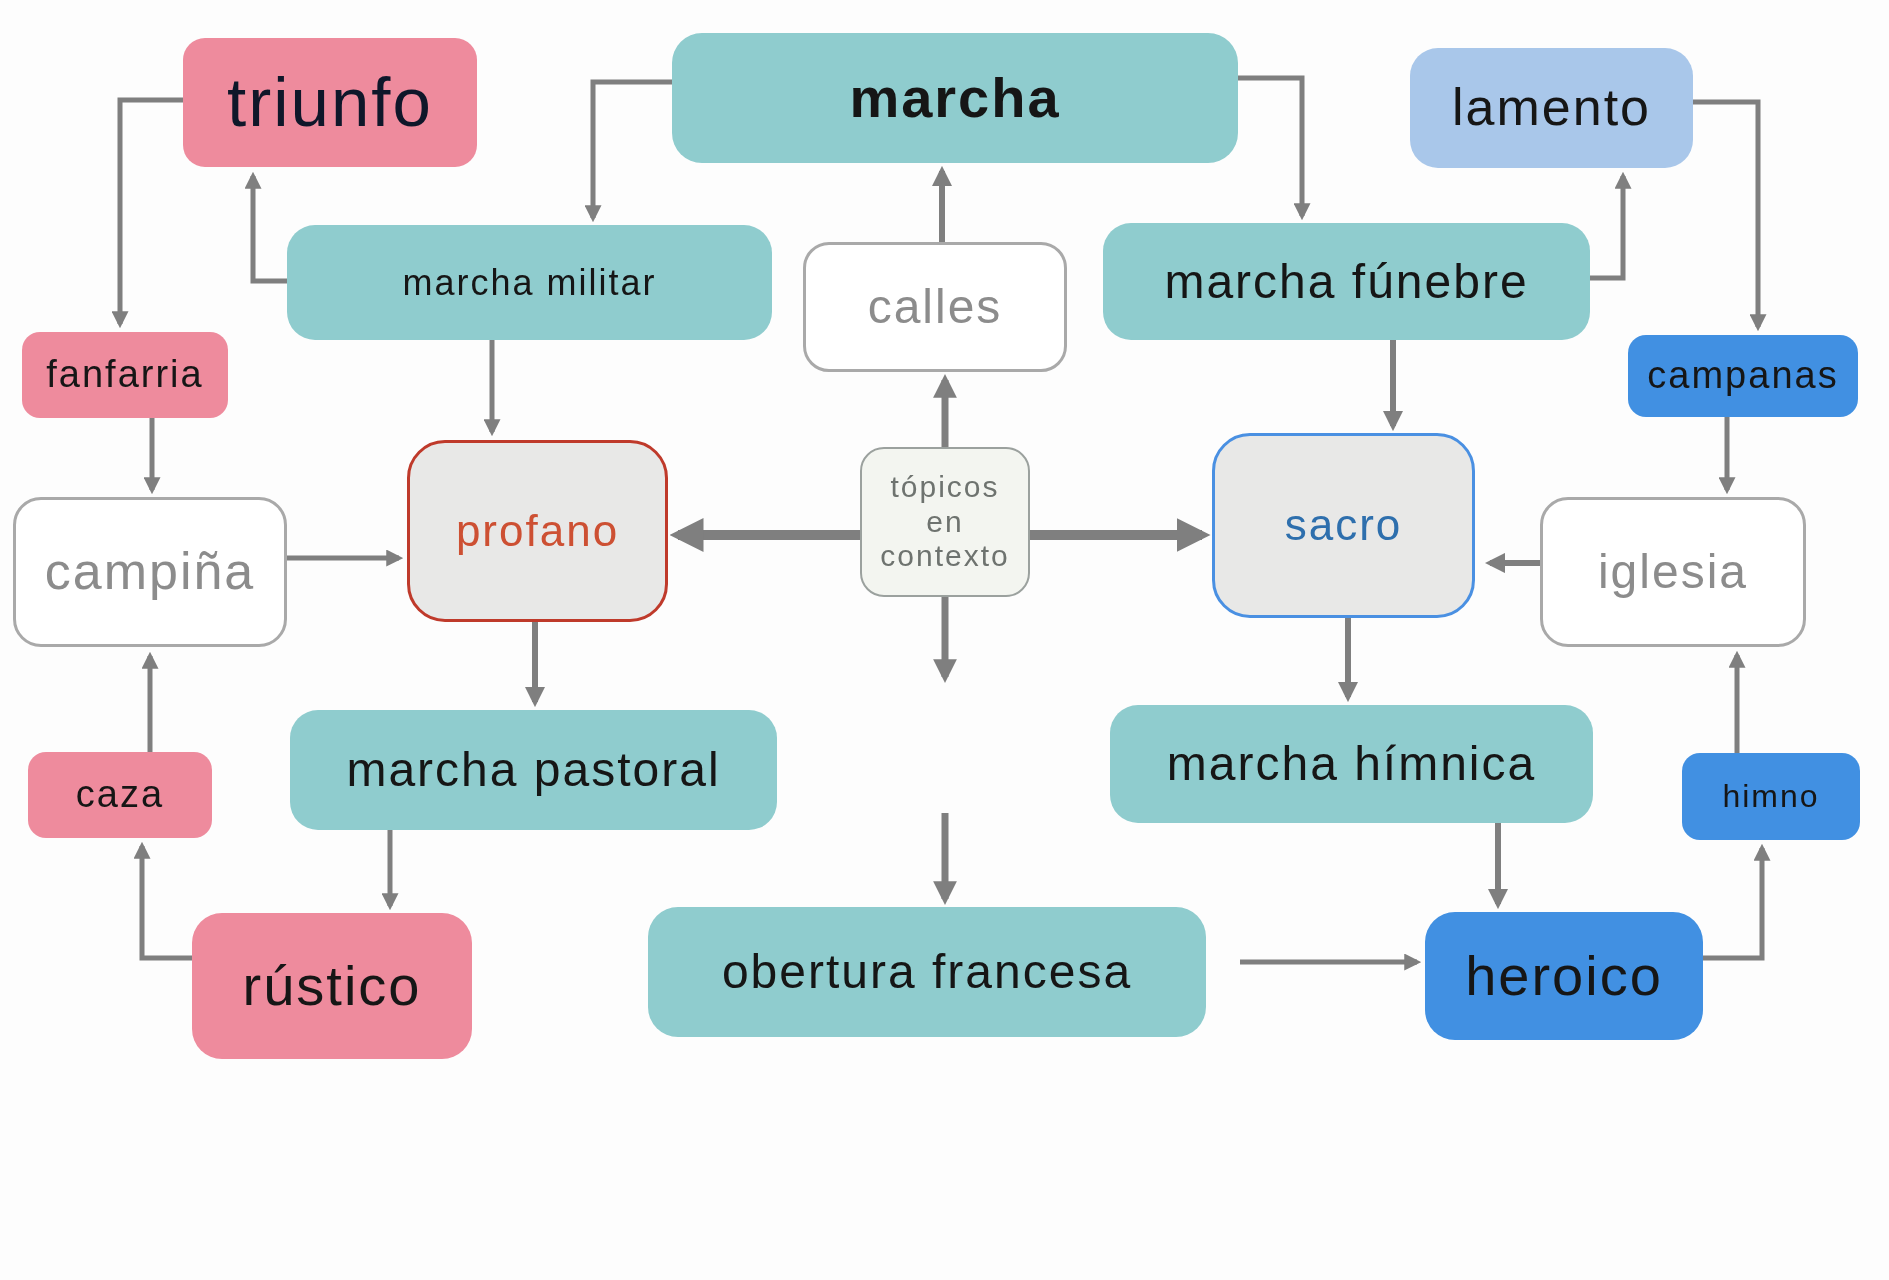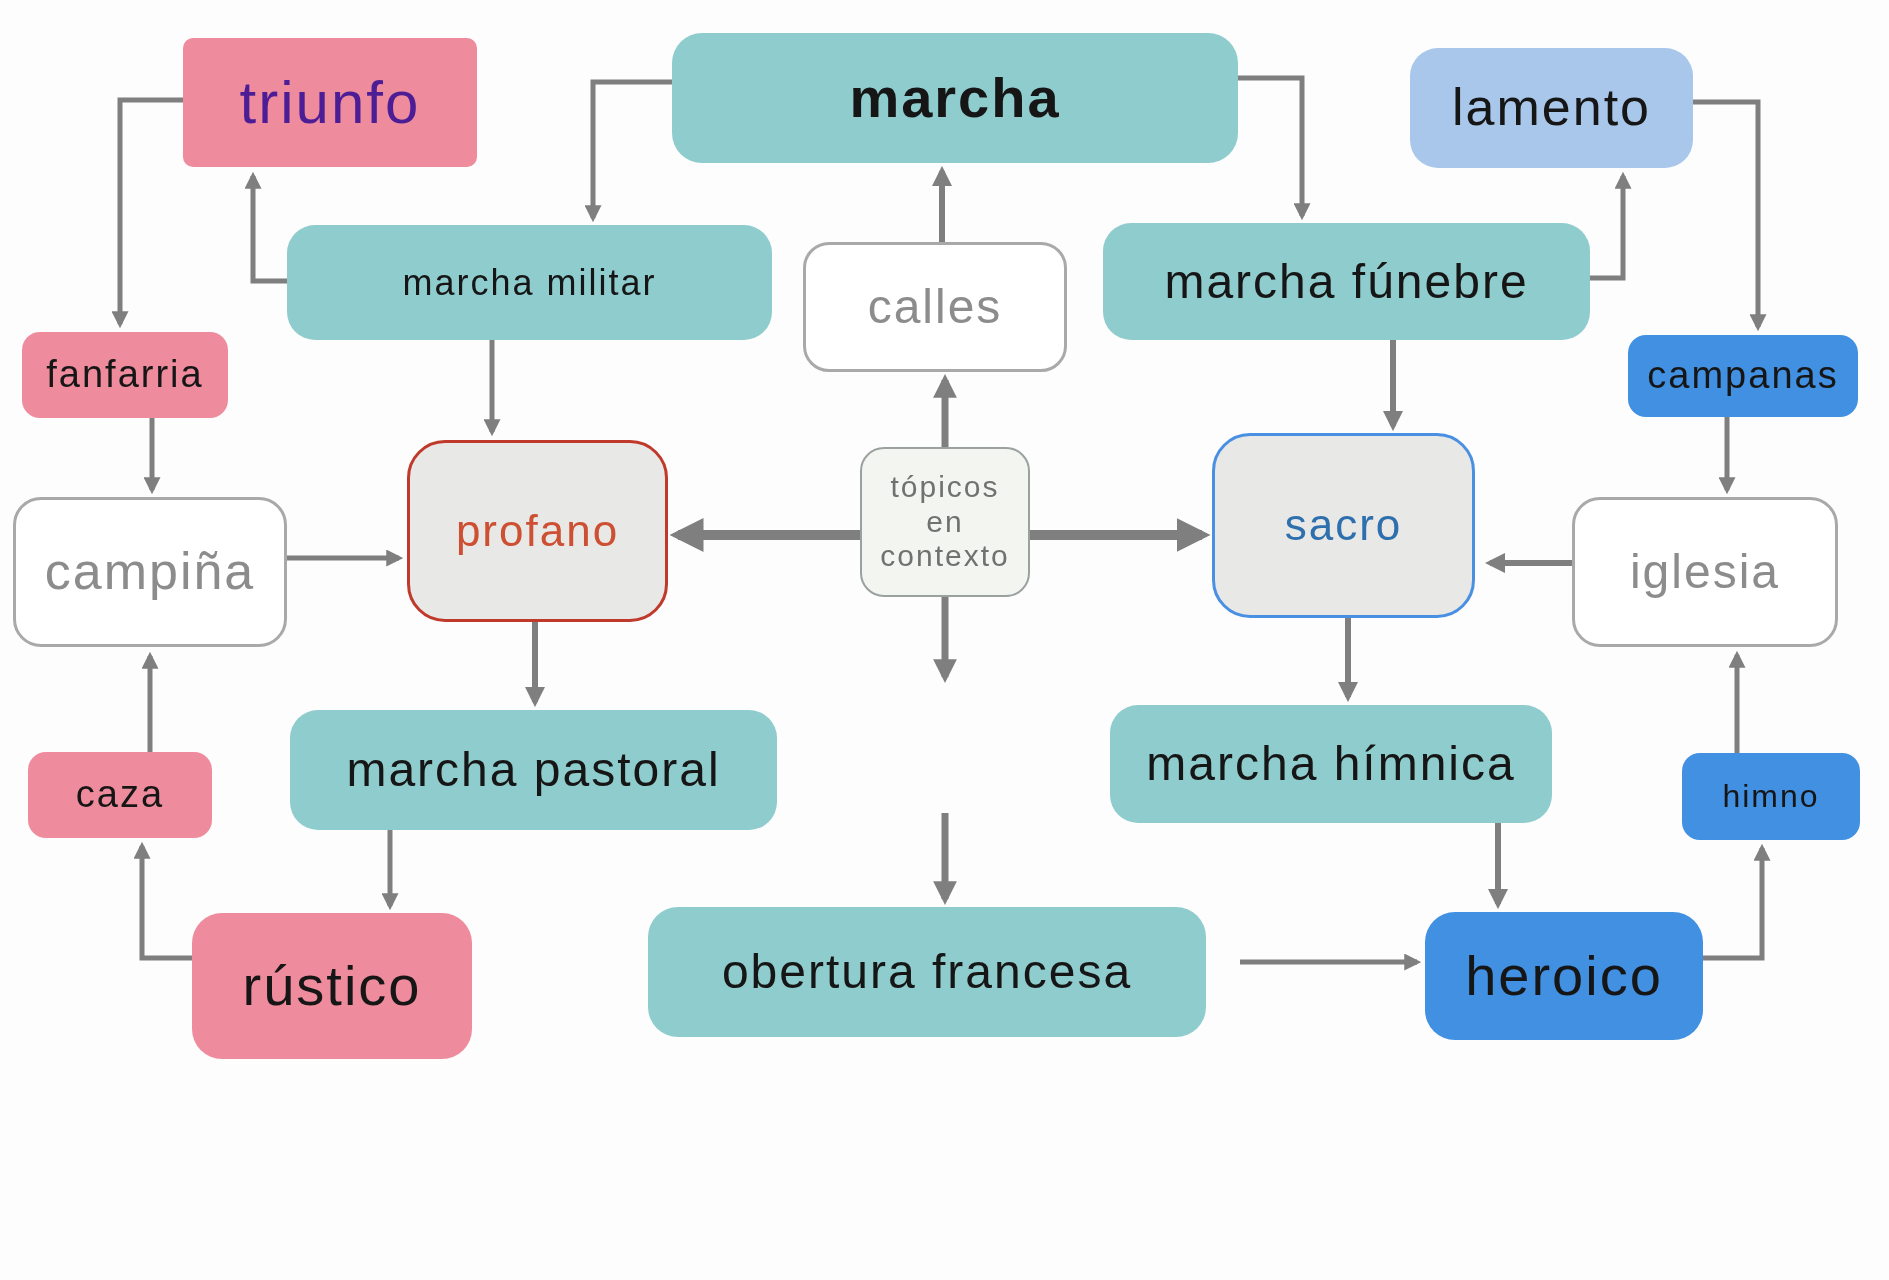--- a/index.html
+++ b/index.html
@@ -57,35 +57,35 @@
         <polyline points="390,830 390,906" fill="none" stroke="#7f7f7f" stroke-width="5" marker-end="url(#ah)"></polyline>
         <polyline points="192,958 142,958 142,846" fill="none" stroke="#7f7f7f" stroke-width="5" marker-end="url(#ah)"></polyline>
         <polyline points="150,752 150,656" fill="none" stroke="#7f7f7f" stroke-width="5" marker-end="url(#ah)"></polyline>
         <polyline points="1240,962 1417,962" fill="none" stroke="#7f7f7f" stroke-width="5" marker-end="url(#ah)"></polyline>
         <polyline points="1498,823 1498,904" fill="none" stroke="#7f7f7f" stroke-width="6" marker-end="url(#ah)"></polyline>
         <polyline points="1703,958 1762,958 1762,848" fill="none" stroke="#7f7f7f" stroke-width="5" marker-end="url(#ah)"></polyline>
         <polyline points="1737,753 1737,655" fill="none" stroke="#7f7f7f" stroke-width="5" marker-end="url(#ah)"></polyline>
       </g>
   </svg>
 
-<div class="node" style="left: 183px; top: 38px; width: 294px; height: 129px; border-radius: 10px; font-size: 60px; background: rgb(238, 139, 157); color: #4c1d95;">triunfo</div>
+<div class="node" style="left: 183px; top: 38px; width: 294px; height: 129px; border-radius: 22px; font-size: 69px; background: rgb(238, 139, 157); color: #0f172a;">triunfo</div>
     <div class="node" style="left: 672px; top: 33px; width: 566px; height: 130px; border-radius: 30px; font-size: 56px; background: rgb(143, 204, 206); color: rgb(22, 22, 22); font-weight: bold;">marcha</div>
     <div class="node" style="left: 1410px; top: 48px; width: 283px; height: 120px; border-radius: 28px; font-size: 52px; background: rgb(169, 199, 234); color: rgb(22, 22, 22);">lamento</div>
     <div class="node" style="left: 287px; top: 225px; width: 485px; height: 115px; border-radius: 28px; font-size: 36px; background: rgb(143, 204, 206); color: rgb(22, 22, 22);">marcha militar</div>
     <div class="node" style="left: 803px; top: 242px; width: 264px; height: 130px; border-radius: 26px; font-size: 48px; background: rgb(255, 255, 255); border-width: 3px; border-color: rgb(169, 169, 169); color: rgb(140, 140, 140);">calles</div>
     <div class="node" style="left: 1103px; top: 223px; width: 487px; height: 117px; border-radius: 28px; font-size: 48px; background: rgb(143, 204, 206); color: rgb(22, 22, 22);">marcha fúnebre</div>
     <div class="node" style="left: 22px; top: 332px; width: 206px; height: 86px; border-radius: 18px; font-size: 38px; background: rgb(238, 139, 157); color: rgb(22, 22, 22);">fanfarria</div>
     <div class="node" style="left: 1628px; top: 335px; width: 230px; height: 82px; border-radius: 18px; font-size: 38px; background: rgb(65, 144, 226); color: rgb(22, 22, 22);">campanas</div>
     <div class="node" style="left: 13px; top: 497px; width: 274px; height: 150px; border-radius: 28px; font-size: 52px; background: rgb(255, 255, 255); border-width: 3px; border-color: rgb(169, 169, 169); color: rgb(140, 140, 140);">campiña</div>
     <div class="node" style="left: 407px; top: 440px; width: 261px; height: 182px; border-radius: 38px; font-size: 44px; background: rgb(232, 232, 231); border-width: 3px; border-color: rgb(191, 58, 43); color: rgb(205, 80, 51);">profano</div>
     <div class="node" style="left: 860px; top: 447px; width: 170px; height: 150px; border-radius: 24px; font-size: 30px; background: rgb(243, 245, 240); border-width: 2px; border-color: rgb(155, 161, 158); color: rgb(110, 115, 111);">tópicos
 en
 contexto</div>
     <div class="node" style="left: 1212px; top: 433px; width: 263px; height: 185px; border-radius: 38px; font-size: 44px; background: rgb(232, 232, 231); border-width: 3px; border-color: rgb(74, 144, 226); color: rgb(46, 111, 173);">sacro</div>
-    <div class="node" style="left: 1572px; top: 497px; width: 266px; height: 150px; border-radius: 28px; font-size: 48px; background: rgb(255, 255, 255); border-width: 3px; border-color: rgb(169, 169, 169); color: rgb(140, 140, 140);">iglesia</div>
+    <div class="node" style="left: 1540px; top: 497px; width: 266px; height: 150px; border-radius: 28px; font-size: 48px; background: rgb(255, 255, 255); border-width: 3px; border-color: rgb(169, 169, 169); color: rgb(140, 140, 140);">iglesia</div>
     <div class="node" style="left: 28px; top: 752px; width: 184px; height: 86px; border-radius: 18px; font-size: 38px; background: rgb(238, 139, 157); color: rgb(22, 22, 22);">caza</div>
     <div class="node" style="left: 1682px; top: 753px; width: 178px; height: 87px; border-radius: 18px; font-size: 32px; background: rgb(65, 144, 226); color: rgb(22, 22, 22);">himno</div>
     <div class="node" style="left: 290px; top: 710px; width: 487px; height: 120px; border-radius: 28px; font-size: 48px; background: rgb(143, 204, 206); color: rgb(22, 22, 22);">marcha pastoral</div>
-    <div class="node" style="left: 1110px; top: 705px; width: 442px; height: 118px; border-radius: 28px; font-size: 48px; background: rgb(143, 204, 206); color: rgb(22, 22, 22);">marcha hímnica</div>
+    <div class="node" style="left: 1110px; top: 705px; width: 483px; height: 118px; border-radius: 28px; font-size: 48px; background: rgb(143, 204, 206); color: rgb(22, 22, 22);">marcha hímnica</div>
     <div class="node" style="left: 192px; top: 913px; width: 280px; height: 146px; border-radius: 30px; font-size: 56px; background: rgb(238, 139, 157); color: rgb(22, 22, 22);">rústico</div>
     <div class="node" style="left: 648px; top: 907px; width: 558px; height: 130px; border-radius: 30px; font-size: 48px; background: rgb(143, 204, 206); color: rgb(22, 22, 22);">obertura francesa</div>
     <div class="node" style="left: 1425px; top: 912px; width: 278px; height: 128px; border-radius: 30px; font-size: 56px; background: rgb(65, 144, 226); color: rgb(22, 22, 22);">heroico</div>
   </div>
 
 </body></html>

